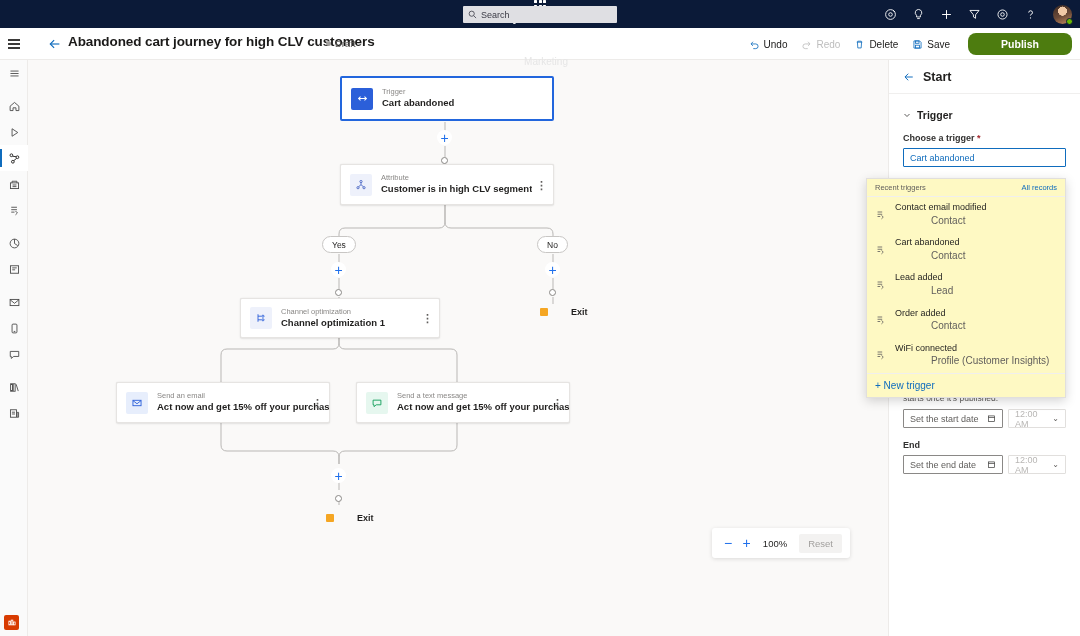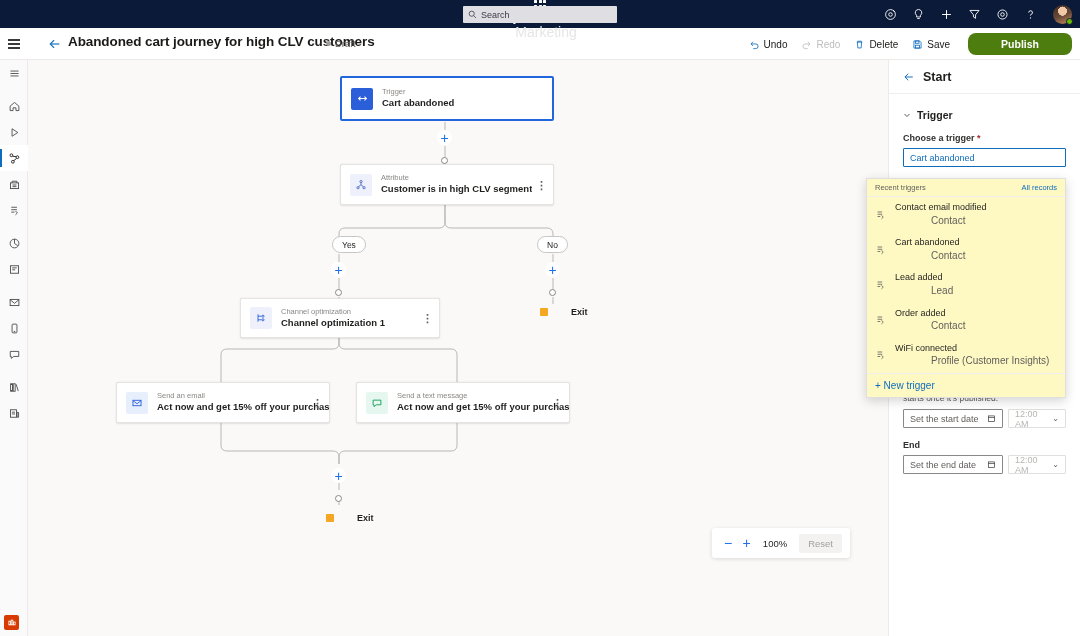--- a/index.html
+++ b/index.html
@@ -12,21 +12,21 @@
   
   .topnav {
     position: absolute; top: 0; left: 0; width: 1080px; height: 28px;
     background: #0b1a38; display: flex; align-items: center;
     color: #ffffff; z-index: 60; flex-direction: column;
   }
   .waffle { width: 28px; height: 28px; display: flex; align-items: center; justify-content: center; cursor: pointer; }
   .waffle-grid { display: grid; grid-template-columns: repeat(3,3px); grid-template-rows: repeat(3,3px); gap: 1.5px; }
   .waffle-grid i { background: #ffffff; width: 3px; height: 3px; display:block; border-radius:0.5px; }
   .brand { font-size: 11px; font-weight: bold; margin-left: 4px; letter-spacing: .1px; }
-  .brand-sub { font-size: 14px; margin-left: 12px; color: #e6e6e6; font-weight: normal; }
+  .brand-sub { font-size: 10px; margin-left: 12px; color: #e6e6e6; font-weight: normal; margin-top: 32px; }
   .nav-search {
     position: absolute; left: 463px; top: 6px; width: 154px; height: 17px;
     background: #dfdfe3; border-radius: 1px; display: flex; align-items: center;
     padding: 8px 5px; gap: 4px;
   }
   .nav-search span.ph { font-size: 9px; color: #3b3b46; }
   .nav-right { position: absolute; right: 8px; top: 0; height: 28px; display: flex; align-items: center; gap: 13px; }
   .nav-ico { width: 15px; height: 15px; display: flex; align-items: center; justify-content: center; cursor: pointer; color: #fff; }
   .avatar-wrap { position: relative; width: 19px; height: 19px; margin-left: 2px; }
   .avatar {
@@ -449,21 +449,21 @@
     </div>
     <div class="node-txt">
       <span class="node-kicker">Attribute</span>
       <span class="node-name">Customer is in high CLV segment</span>
     </div>
     <div class="node-menu">
         <b>⋮</b>
       </div>
   </div>
 
-  <div class="branch-pill" style="left:304px; top:176px;">Yes</div>
+  <div class="branch-pill" style="left:294px; top:176px;">Yes</div>
   <div class="branch-pill" style="left:509px; top:176px;">No</div>
 
   <div class="plus-btn" style="left:303px; top:202px;">+</div>
   <div class="dot-node" style="left:307px; top:229px;"></div>
 
   <div class="plus-btn" style="left:517px; top:202px;">+</div>
   <div class="dot-node" style="left:521px; top:229px;"></div>
 
   <div class="exit-node" style="left:512px; top:247px;">
     <div class="exit-flag"></div>

